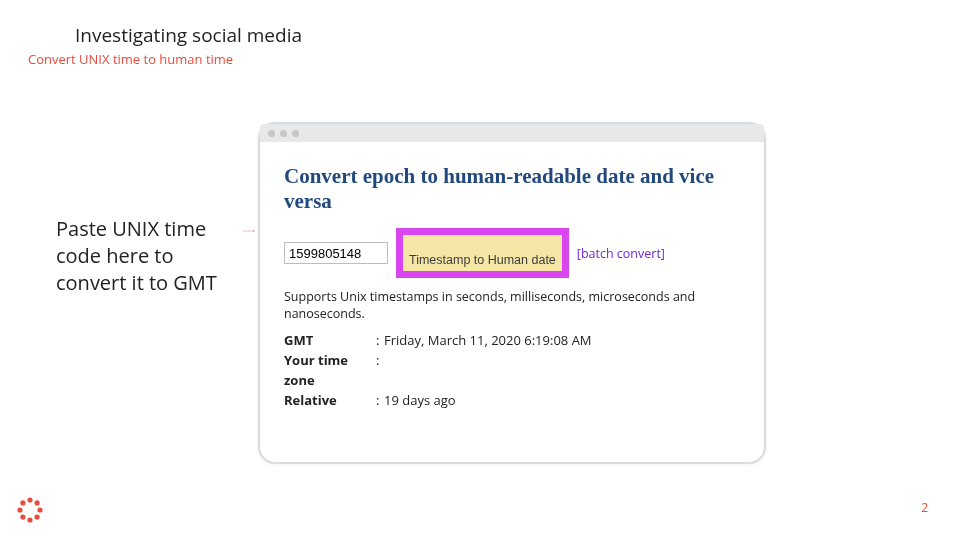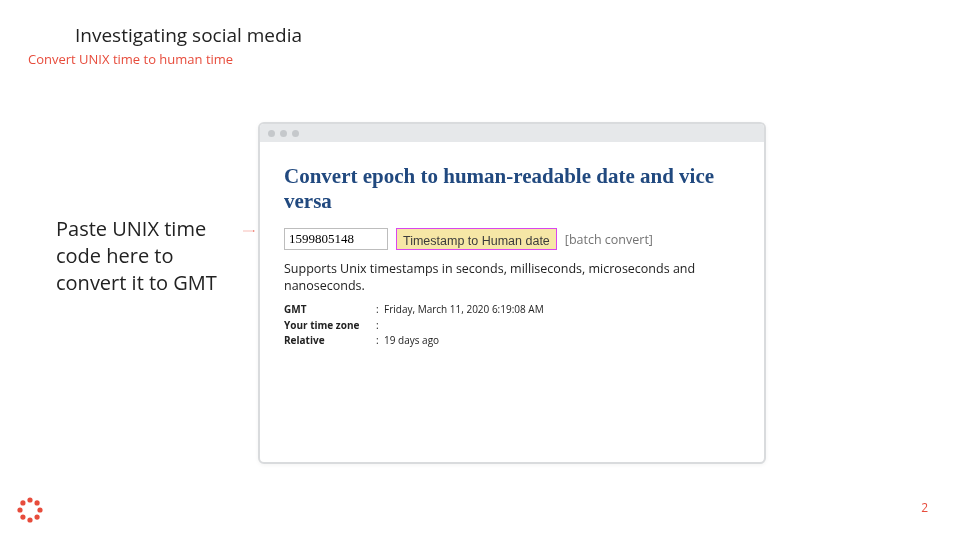--- a/index.html
+++ b/index.html
@@ -5,37 +5,37 @@
   * { box-sizing: border-box; margin: 0; padding: 0; }
   html, body { width: 960px; height: 540px; font-family: "Segoe UI", "Open Sans", Arial, sans-serif; background: #fff; color: #222; }
   .slide { position: relative; width: 960px; height: 540px; }
   .title-block { position: absolute; top: 22px; left: 28px; }
   .title-main { font-size: 19px; font-weight: 400; color: #222; margin-left: 47px; }
   .title-sub  { font-size: 13px; font-weight: 400; color: #e74c3c; margin-top: 2px; }
 
   .callout { position: absolute; top: 215px; left: 56px; width: 180px; font-size: 20px; color: #222; line-height: 1.35; }
   .arrow { position: absolute; top: 230px; left: 225px; width: 48px; height: 2px; }
 
-  .window { position: absolute; top: 122px; left: 258px; width: 508px; height: 342px; border: 2px solid #d9dbdd; border-radius: 6px; background: #fff; box-shadow: 0 1px 4px rgba(0,0,0,0.05); }
+  .window { position: absolute; top: 122px; left: 258px; width: 508px; height: 342px; border: 2px solid #d9dbdd; border-radius: 17px; background: #fff; box-shadow: 0 1px 4px rgba(0,0,0,0.05); }
   .win-titlebar { height: 18px; background: #e6e8ea; border-radius: 4px 4px 0 0; display: flex; align-items: center; padding-left: 8px; gap: 5px; }
   .win-dot { width: 7px; height: 7px; border-radius: 50%; background: #c5c8cb; }
   .win-body { padding: 22px 24px 16px 24px; }
 
   .panel-heading { font-family: Georgia, "Times New Roman", serif; font-size: 21px; font-weight: 700; color: #21497f; margin-bottom: 14px; }
 
   .row1 { display: flex; align-items: center; gap: 8px; margin-bottom: 10px; }
-  .epoch-input { width: 104px; height: 22px; border: 1px solid #bdbdbd; padding: 1px 4px; font-size: 13px; font-family: Liberation Serif, serif; }
-  .ts-button { height: 22px; font-size: 12.5px; padding: 5px 6px; background: #f6e7a6; border: 1px solid #d946ef; color: #3c3c3c; cursor: pointer; }
-  .batch-link { font-size: 12.5px; color: #737373; text-align: right; }
+  .epoch-input { width: 104px; height: 22px; border: 1px solid #bdbdbd; padding: 1px 4px; font-size: 13px; font-family: Liberation Sans, sans-serif; }
+  .ts-button { height: 22px; font-size: 12.5px; padding: 18px 6px; background: #f6e7a6; border: 7px solid #d946ef; color: #3c3c3c; cursor: pointer; }
+  .batch-link { font-size: 12.5px; color: #6d28d9; text-align: right; }
 
   .supports { font-size: 12.5px; color: #222; margin-bottom: 8px; }
   .assume { font-size: 12.5px; color: #222; margin-bottom: 4px; }
   .assume b { font-weight: 700; }
 
-  .kv { font-size: 10px; line-height: 1.55; }
+  .kv { font-size: 13px; line-height: 1.55; }
   .kv-row { display: flex; }
   .kv-label { width: 92px; font-weight: 700; }
   .kv-sep { width: 8px; }
   .tz-link { color: #2f6aa9; }
 
   .page-num { position: absolute; bottom: 24px; right: 32px; font-size: 12px; color: #e74c3c; }
   .logo { position: absolute; bottom: 16px; left: 16px; }
 </style>
 </head>
 <body>

